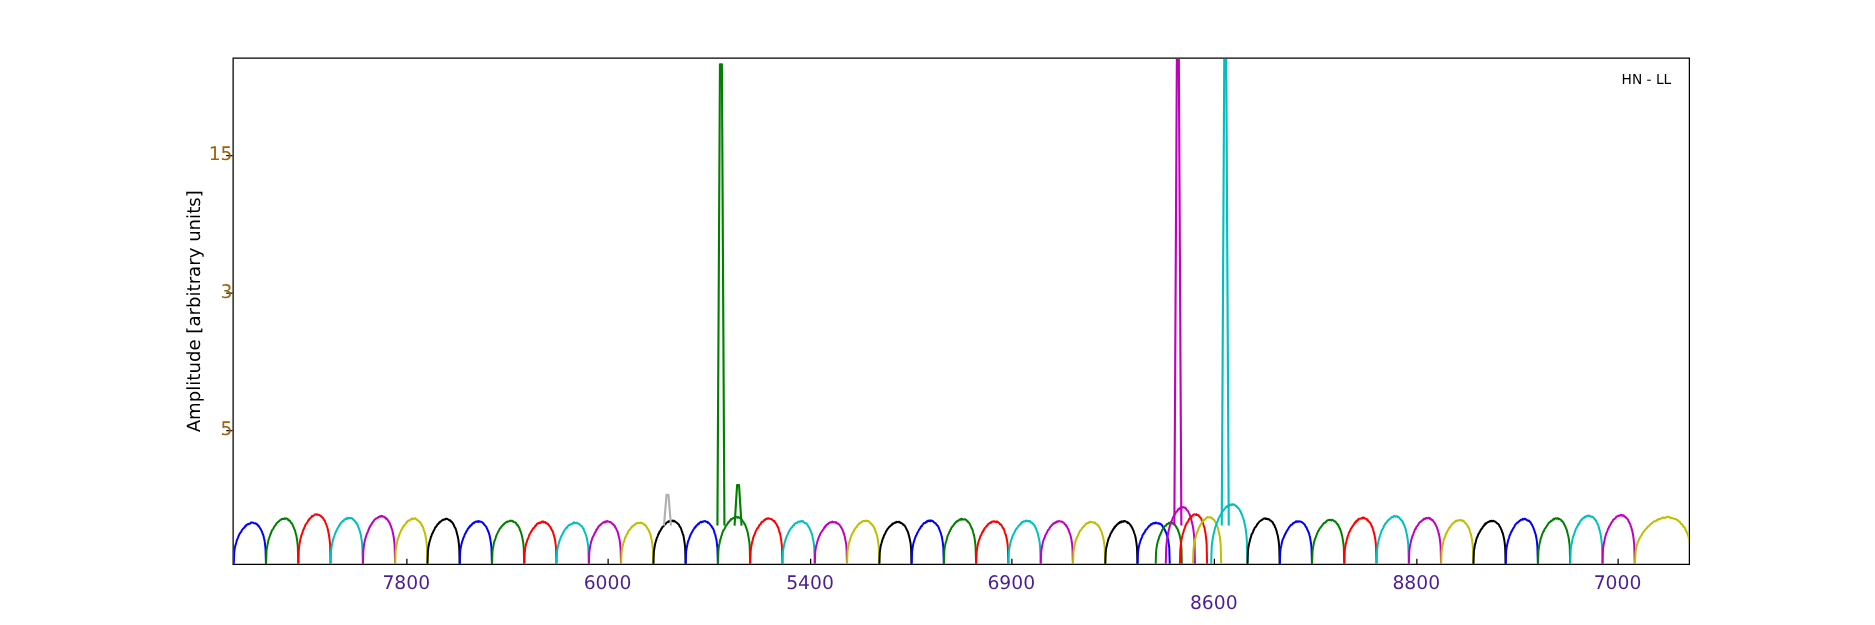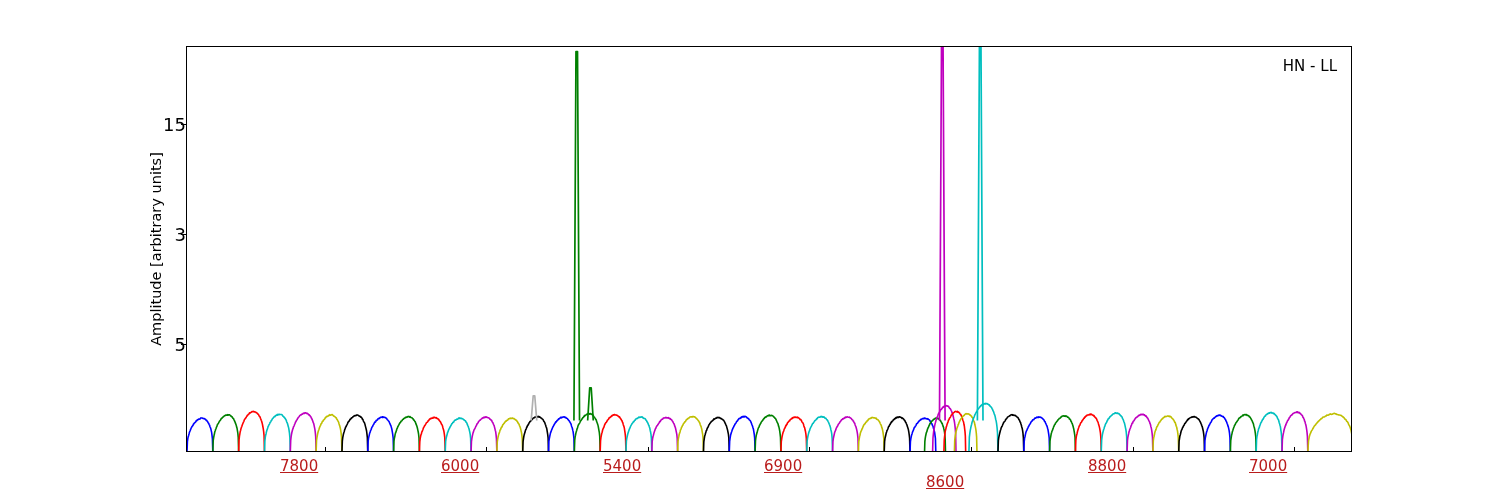--- a/index.html
+++ b/index.html
@@ -7,25 +7,25 @@
   #fig{position:relative;width:1500px;height:500px;background:#ffffff;}
   #axes{position:absolute;left:186px;top:46px;width:1166px;height:406px;
         border:1.3px solid #000000;box-sizing:border-box;background:#ffffff;overflow:hidden;}
   #plotsvg{position:absolute;left:0;top:0;width:1166px;height:406px;display:block;}
   .ylabel{position:absolute;left:-9px;top:40px;width:406px;height:20px;
           transform:rotate(-90deg);transform-origin:0 0;
           left:148px;top:452px;
           text-align:center;font-size:14.5px;color:#000;white-space:nowrap;}
   .xlabel{position:absolute;left:186px;top:468px;width:1166px;text-align:center;
           font-size:14.5px;color:#000;}
-  .ytick-label{position:absolute;right:1314px;text-align:right;width:60px;font-size:18px;color:#000000;}
-  .xtick-label{position:absolute;top:457px;text-align:left;width:90px;font-size:15px;color:#b91c1c;text-decoration:underline;}
+  .ytick-label{position:absolute;right:1314px;text-align:right;width:60px;font-size:15px;color:#a16207;}
+  .xtick-label{position:absolute;top:457px;text-align:center;width:90px;font-size:15px;color:#4c1d95;}
   .tickmark-y{position:absolute;width:5px;height:1.3px;background:#000;left:181px;}
   .tickmark-x{position:absolute;height:5px;width:1.3px;background:#000;top:447px;}
-  .legend-text{position:absolute;right:14px;top:10px;font-size:15px;color:#000;
+  .legend-text{position:absolute;right:14px;top:10px;font-size:11px;color:#000;
                white-space:nowrap;}
 </style>
 </head>
 <body>
 
 <div id="fig">
 
   <div id="axes">
     <svg id="plotsvg" viewBox="0 0 1166 406" preserveAspectRatio="none">
         <path d="M0.00,405.55 L0.40,394.65 L0.81,391.70 L1.21,389.58 L1.61,388.58 L2.02,387.06 L2.42,385.39 L2.82,384.45 L3.23,383.49 L3.63,382.40 L4.03,381.51 L4.44,380.55 L4.84,379.78 L5.24,379.27 L5.65,378.88 L6.05,378.31 L6.46,377.06 L6.86,376.89 L7.26,376.10 L7.67,375.71 L8.07,375.55 L8.47,374.88 L8.88,374.67 L9.28,373.59 L9.68,373.77 L10.09,373.00 L10.49,372.90 L10.89,372.45 L11.30,372.61 L11.70,372.02 L12.10,372.27 L12.51,372.01 L12.91,371.95 L13.31,371.70 L13.72,371.00 L14.12,370.90 L14.52,371.01 L14.93,371.07 L15.33,371.11 L15.73,371.21 L16.14,371.51 L16.54,371.51 L16.95,371.70 L17.35,371.67 L17.75,372.05 L18.16,371.95 L18.56,372.37 L18.96,372.94 L19.37,373.50 L19.77,373.34 L20.17,374.23 L20.58,374.67 L20.98,375.44 L21.38,376.00 L21.79,376.70 L22.19,377.59 L22.59,378.22 L23.00,379.74 L23.40,380.53 L23.80,381.68 L24.21,383.62 L24.61,385.23 L25.01,388.37 L25.42,391.91 L25.82,405.55" fill="none" stroke="#0000ff" stroke-width="1.6" stroke-linejoin="round" stroke-linecap="round"></path>

